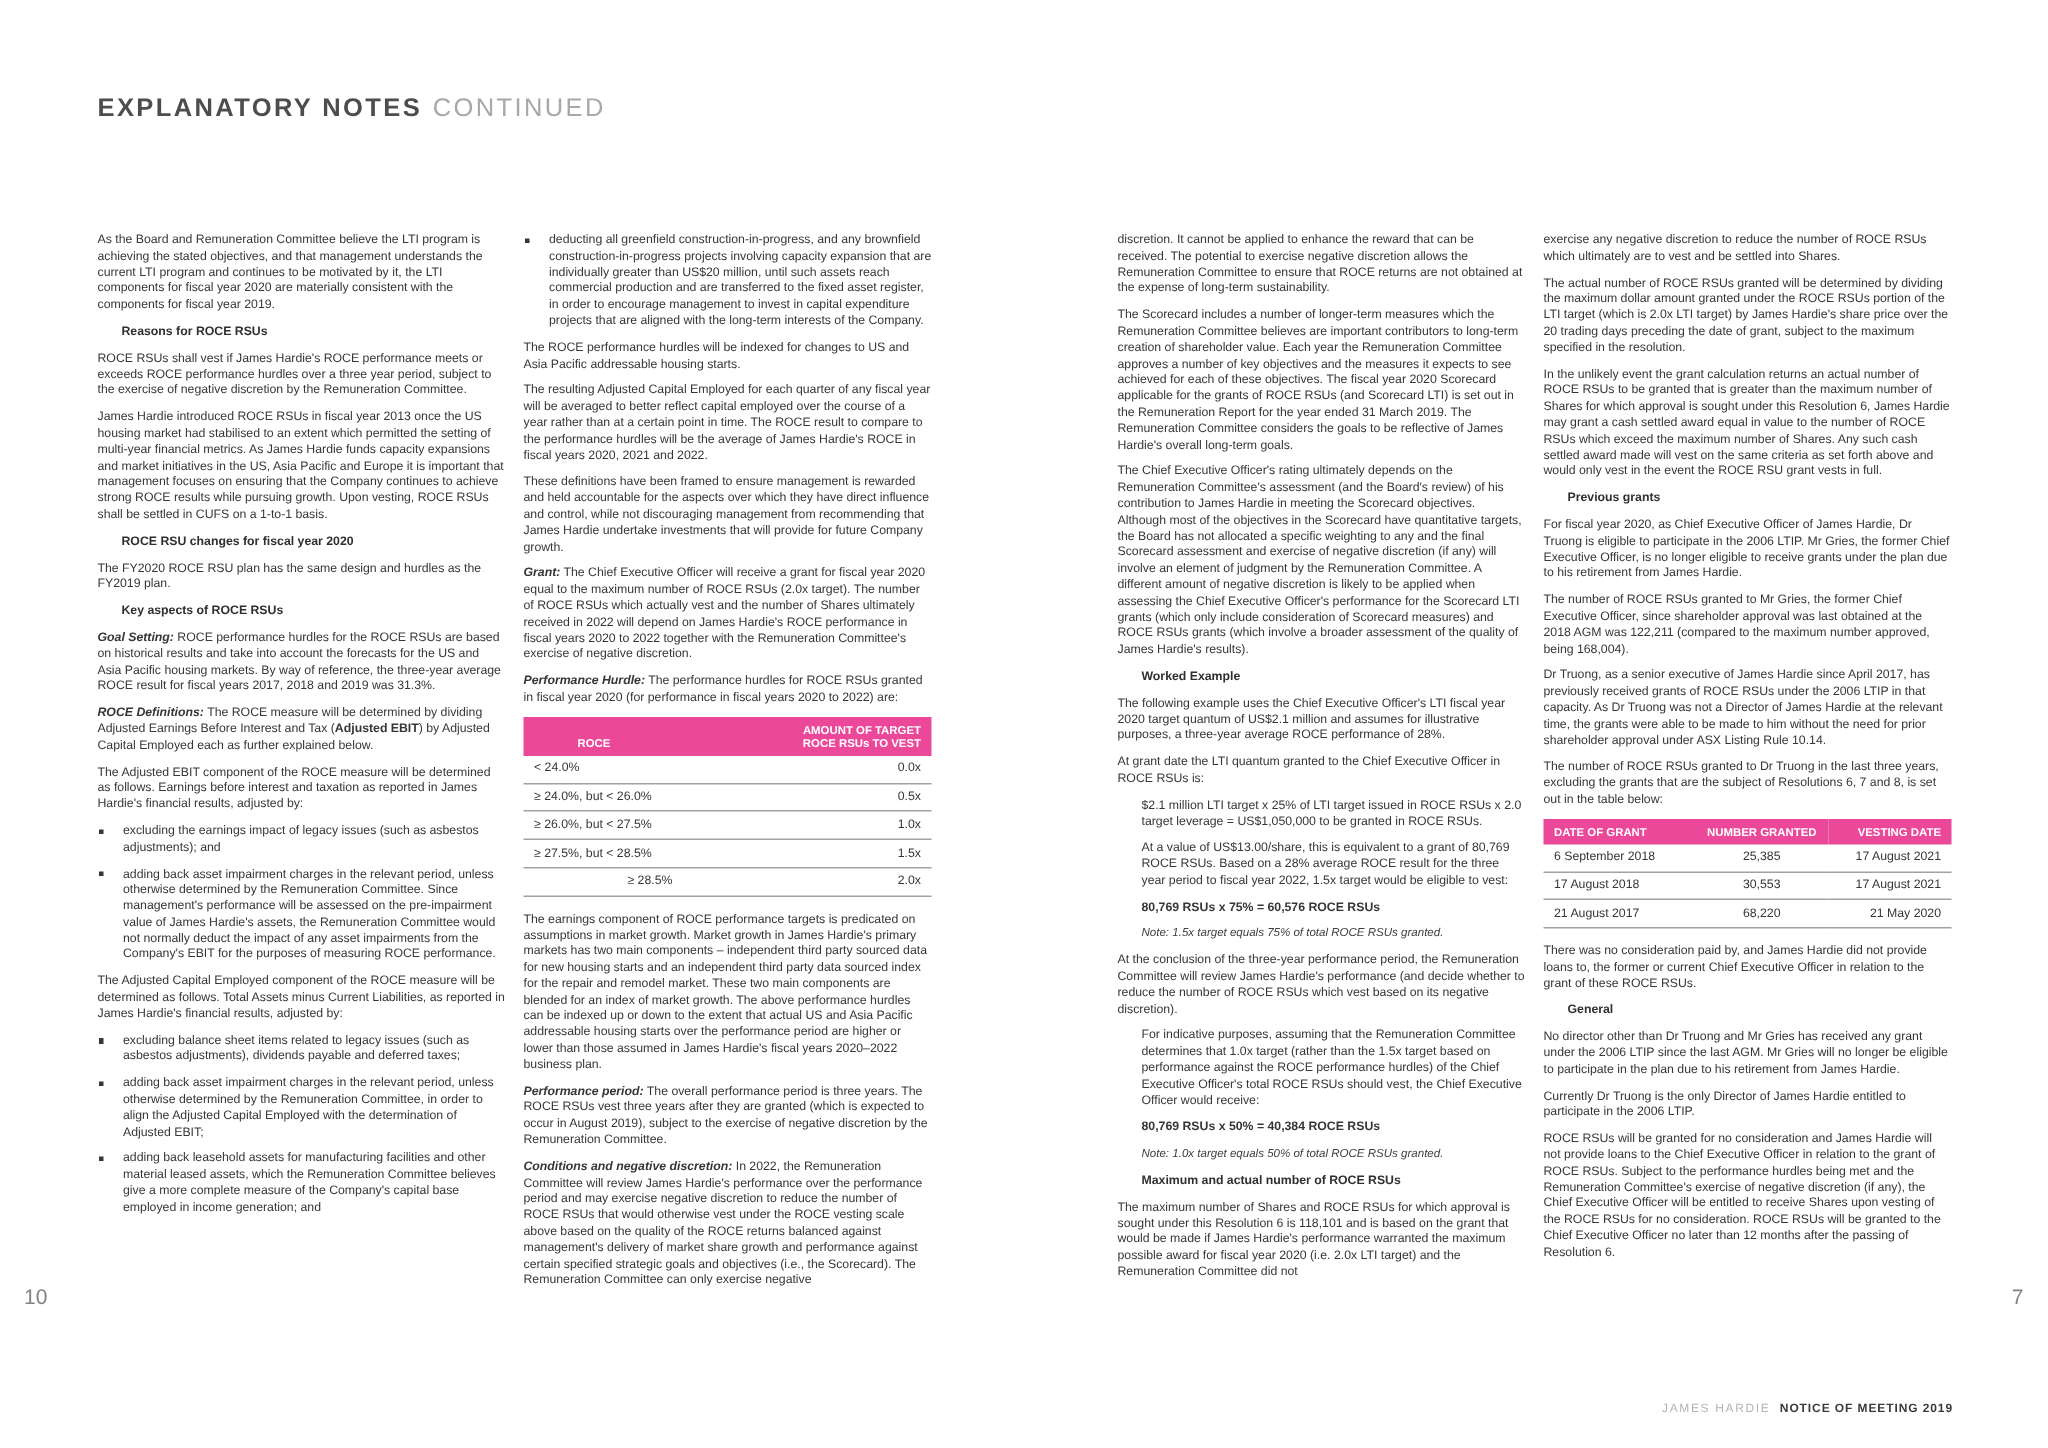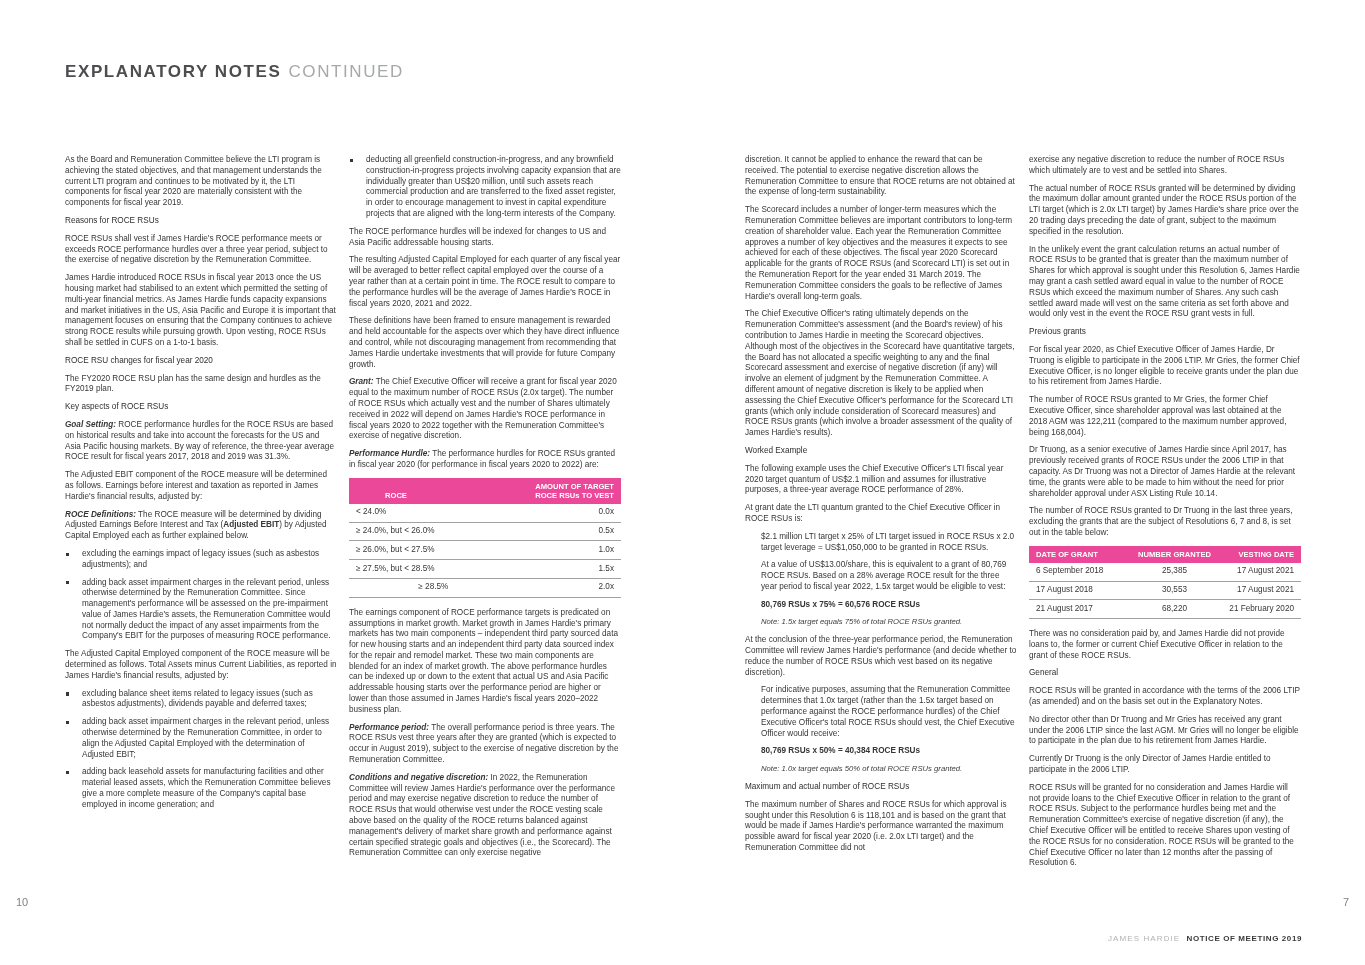--- a/index.html
+++ b/index.html
@@ -12,42 +12,42 @@
   .doc-title .light { font-weight:normal; color:#a7a8aa; margin-left:7px; }
 
   .col { position:absolute; top:155px; width:272px; font-size:8.2px; line-height:10.8px;
          color:#363636; text-align:left; }
   .col-1 { left:65px; }
   .col-2 { left:349px; }
   .col-3 { left:745px; }
   .col-4 { left:1029px; }
 
   .col p { margin:0 0 7px; }
-  .bh { font-weight:normal; margin:0 0 7px; color:#2f2f2f; }
+  .bh { font-weight:bold; margin:0 16px 7px; color:#2f2f2f; }
 
   ul.bullets { list-style:none; margin:0; }
   ul.bullets li { position:relative; padding-left:17px; margin:0 0 7px; }
   ul.bullets li::before { content:""; position:absolute; left:1px; top:3.6px;
                           width:3.4px; height:3.4px; background:#363636; }
 
   p.ind { margin-left:16px; }
   p.bold-line { font-weight:bold; }
   p.note { font-style:italic; font-size:7.7px; color:#404040; }
 
   table.doc-table { width:100%; border-collapse:collapse; margin:1px 0 10px;
                     border-bottom:1.5px solid #58595b; }
   table.doc-table th { background:#ec4899; color:#ffffff; font-size:7.6px; font-weight:bold;
                        line-height:9px; padding:4px 7px; vertical-align:bottom; }
   table.doc-table td { font-size:8.2px; padding:3.5px 7px; border-bottom:1px solid #a2a2a4;
                        color:#363636; }
   table[data-name="roce-vesting-table"] th:nth-child(1) { width:62%;padding-left:36px; }
   table[data-name="previous-grants-table"] th:nth-child(1) { width:37%; }
   table[data-name="previous-grants-table"] th:nth-child(2) { width:33%; }
 
-  .page-num { position:absolute; top:896px; font-size:11px; color:#808285; }
+  .page-num { position:absolute; top:856px; font-size:14px; color:#808285; }
   .page-num.left { left:16px; }
   .page-num.right { right:16px; text-align:right; }
 
   .brand-footer { position:absolute; top:934px; right:63px; font-size:8px; white-space:nowrap; }
   .brand-footer .brand-light { color:#b1b3b5; letter-spacing:1.1px; }
   .brand-footer .brand-bold { color:#3a3a3a; font-weight:bold; letter-spacing:0.6px; margin-left:4px; }
 </style>
 </head>
 <body>
 
@@ -59,22 +59,22 @@
 
   <div class="col col-1" data-name="text-column-1">
       <p data-name="paragraph">As the Board and Remuneration Committee believe the LTI program is achieving the stated objectives, and that management understands the current LTI program and continues to be motivated by it, the LTI components for fiscal year 2020 are materially consistent with the components for fiscal year 2019.</p>
       <div class="bh" data-name="section-heading">Reasons for ROCE RSUs</div>
       <p data-name="paragraph">ROCE RSUs shall vest if James Hardie's ROCE performance meets or exceeds ROCE performance hurdles over a three year period, subject to the exercise of negative discretion by the Remuneration Committee.</p>
       <p data-name="paragraph">James Hardie introduced ROCE RSUs in fiscal year 2013 once the US housing market had stabilised to an extent which permitted the setting of multi-year financial metrics. As James Hardie funds capacity expansions and market initiatives in the US, Asia Pacific and Europe it is important that management focuses on ensuring that the Company continues to achieve strong ROCE results while pursuing growth. Upon vesting, ROCE RSUs shall be settled in CUFS on a 1-to-1 basis.</p>
       <div class="bh" data-name="section-heading">ROCE RSU changes for fiscal year 2020</div>
       <p data-name="paragraph">The FY2020 ROCE RSU plan has the same design and hurdles as the FY2019 plan.</p>
       <div class="bh" data-name="section-heading">Key aspects of ROCE RSUs</div>
       <p data-name="paragraph"><strong><em>Goal Setting:</em></strong> ROCE performance hurdles for the ROCE RSUs are based on historical results and take into account the forecasts for the US and Asia Pacific housing markets. By way of reference, the three-year average ROCE result for fiscal years 2017, 2018 and 2019 was 31.3%.</p>
+      <p data-name="paragraph"><strong><em>ROCE Definitions:</em></strong> The ROCE measure will be determined by dividing Adjusted Earnings Before Interest and Tax (<strong>Adjusted EBIT</strong>) by Adjusted Capital Employed each as further explained below.</p>
       <p data-name="paragraph">The Adjusted EBIT component of the ROCE measure will be determined as follows. Earnings before interest and taxation as reported in James Hardie's financial results, adjusted by:</p>
-      <p data-name="paragraph"><strong><em>ROCE Definitions:</em></strong> The ROCE measure will be determined by dividing Adjusted Earnings Before Interest and Tax (<strong>Adjusted EBIT</strong>) by Adjusted Capital Employed each as further explained below.</p>
       <ul class="bullets" data-name="bullet-list">
         <li data-name="bullet-item">excluding the earnings impact of legacy issues (such as asbestos adjustments); and</li>
         <li data-name="bullet-item">adding back asset impairment charges in the relevant period, unless otherwise determined by the Remuneration Committee. Since management's performance will be assessed on the pre-impairment value of James Hardie's assets, the Remuneration Committee would not normally deduct the impact of any asset impairments from the Company's EBIT for the purposes of measuring ROCE performance.</li>
       </ul>
       <p data-name="paragraph">The Adjusted Capital Employed component of the ROCE measure will be determined as follows. Total Assets minus Current Liabilities, as reported in James Hardie's financial results, adjusted by:</p>
       <ul class="bullets" data-name="bullet-list">
         <li data-name="bullet-item">excluding balance sheet items related to legacy issues (such as asbestos adjustments), dividends payable and deferred taxes;</li>
         <li data-name="bullet-item">adding back asset impairment charges in the relevant period, unless otherwise determined by the Remuneration Committee, in order to align the Adjusted Capital Employed with the determination of Adjusted EBIT;</li>
         <li data-name="bullet-item">adding back leasehold assets for manufacturing facilities and other material leased assets, which the Remuneration Committee believes give a more complete measure of the Company's capital base employed in income generation; and</li>
       </ul>
@@ -164,27 +164,26 @@
             <td data-name="table-cell" style="text-align: right;">17 August 2021</td>
           </tr>
           <tr data-name="table-row">
             <td data-name="table-cell" style="text-align: left;">17 August 2018</td>
             <td data-name="table-cell" style="text-align: center;">30,553</td>
             <td data-name="table-cell" style="text-align: right;">17 August 2021</td>
           </tr>
           <tr data-name="table-row">
             <td data-name="table-cell" style="text-align: left;">21 August 2017</td>
             <td data-name="table-cell" style="text-align: center;">68,220</td>
-            <td data-name="table-cell" style="text-align: right;">21 February 2020</td>
+            <td data-name="table-cell" style="text-align: right;">21 May 2020</td>
           </tr>
         </tbody>
       </table>
       <p data-name="paragraph">There was no consideration paid by, and James Hardie did not provide loans to, the former or current Chief Executive Officer in relation to the grant of these ROCE RSUs.</p>
       <div class="bh" data-name="section-heading">General</div>
-      <p data-name="paragraph">ROCE RSUs will be granted in accordance with the terms of the 2006 LTIP (as amended) and on the basis set out in the Explanatory Notes.</p>
       <p data-name="paragraph">No director other than Dr Truong and Mr Gries has received any grant under the 2006 LTIP since the last AGM. Mr Gries will no longer be eligible to participate in the plan due to his retirement from James Hardie.</p>
       <p data-name="paragraph">Currently Dr Truong is the only Director of James Hardie entitled to participate in the 2006 LTIP.</p>
       <p data-name="paragraph">ROCE RSUs will be granted for no consideration and James Hardie will not provide loans to the Chief Executive Officer in relation to the grant of ROCE RSUs. Subject to the performance hurdles being met and the Remuneration Committee's exercise of negative discretion (if any), the Chief Executive Officer will be entitled to receive Shares upon vesting of the ROCE RSUs for no consideration. ROCE RSUs will be granted to the Chief Executive Officer no later than 12 months after the passing of Resolution 6.</p>
     </div>
 
   <div class="page-num left" data-name="page-number-left">10</div>
   <div class="page-num right" data-name="page-number-right">7</div>
 
   <div class="brand-footer" data-name="footer-brand">
     <span class="brand-light" data-name="footer-brand-name">JAMES HARDIE</span>

